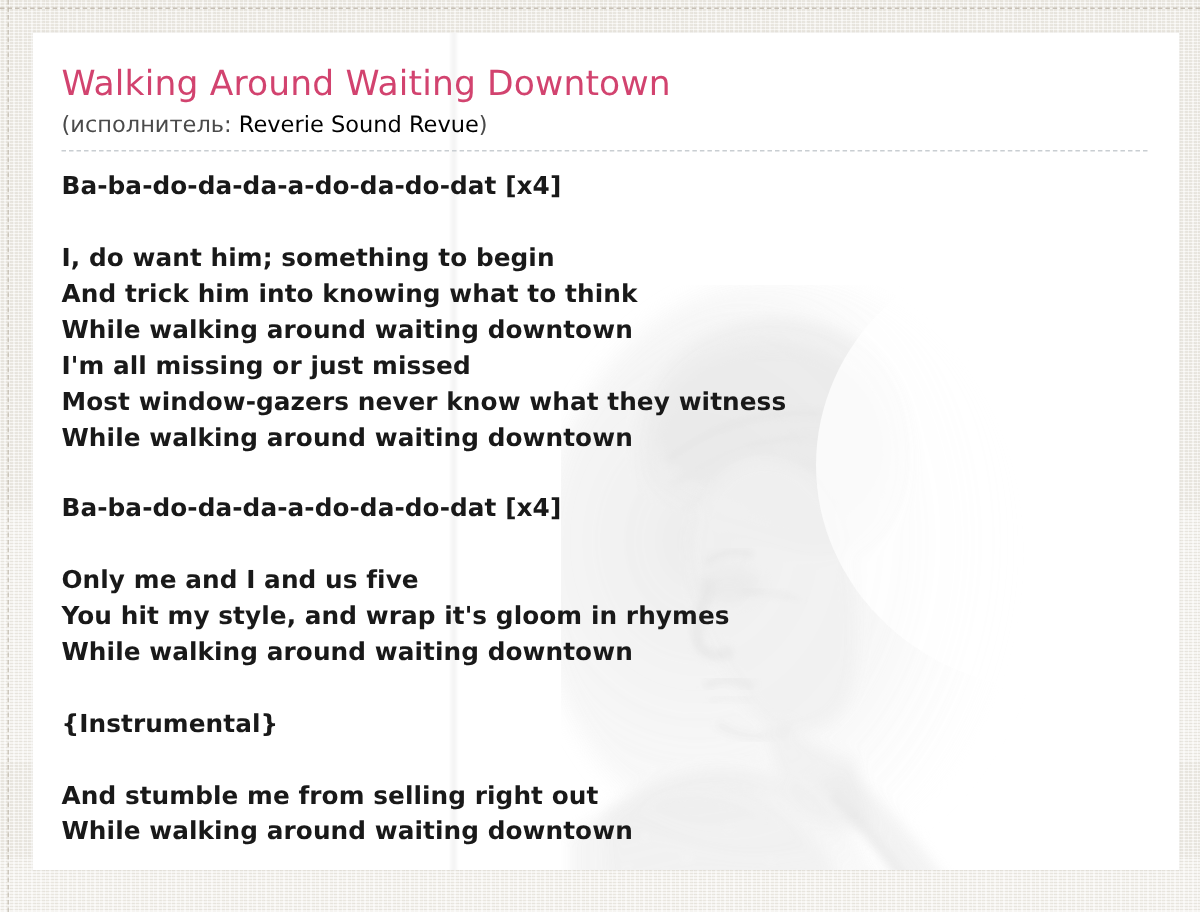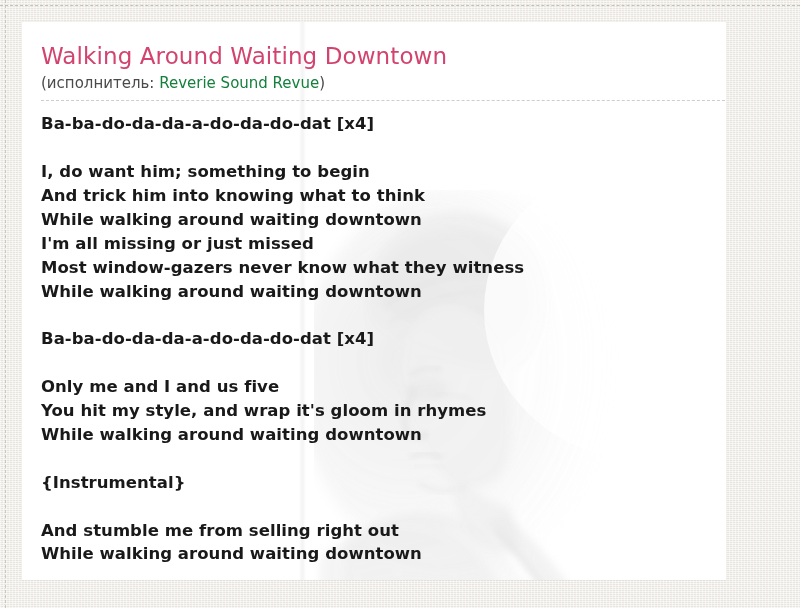--- a/index.html
+++ b/index.html
@@ -38,21 +38,21 @@
     left: 5px; top: 0; bottom: 0;
     width: 0;
     border-left: 1px dashed rgba(190,182,170,0.7);
   }
 
   
   #lyrics-card {
     position: absolute;
     left: 22px;
     top: 22px;
-    width: 704px;
+    width: 764px;
     height: 558px;
     background: #ffffff;
     overflow: hidden;
     box-shadow: 0 0 0 1px rgba(0,0,0,0.02);
   }
 
   
   #watermark {
     position: absolute;
     right: -18px;
@@ -216,20 +216,20 @@
       <ellipse cx="330" cy="120" rx="160" ry="150" fill="#ffffff" opacity="0.75"></ellipse>
     </svg>
   </div>
 
   <div id="vertical-band"></div>
 
   <div id="card-content">
 
     <h1 id="song-title" style="color: rgb(210, 67, 111);">Walking Around Waiting Downtown</h1>
 
-    <div id="artist-line"><span>(исполнитель: </span><a id="artist-link" href="#" style="color: #15803d;">Reverie Sound Revue</a><span>)</span></div>
+    <div id="artist-line"><span>(исполнитель: </span><a id="artist-link" href="#" style="color: #000000;">Reverie Sound Revue</a><span>)</span></div>
 
     <hr id="title-separator">
 
     <div id="lyrics-body" style="color: rgb(25, 25, 25);"><div class="lyric-line">Ba-ba-do-da-da-a-do-da-do-dat [x4]</div><div class="lyric-blank">&nbsp;</div><div class="lyric-line">I, do want him; something to begin</div><div class="lyric-line">And trick him into knowing what to think</div><div class="lyric-line">While walking around waiting downtown</div><div class="lyric-line">I'm all missing or just missed</div><div class="lyric-line">Most window-gazers never know what they witness</div><div class="lyric-line">While walking around waiting downtown</div><div class="lyric-blank">&nbsp;</div><div class="lyric-line">Ba-ba-do-da-da-a-do-da-do-dat [x4]</div><div class="lyric-blank">&nbsp;</div><div class="lyric-line">Only me and I and us five</div><div class="lyric-line">You hit my style, and wrap it's gloom in rhymes</div><div class="lyric-line">While walking around waiting downtown</div><div class="lyric-blank">&nbsp;</div><div class="lyric-line">{Instrumental}</div><div class="lyric-blank">&nbsp;</div><div class="lyric-line">And stumble me from selling right out</div><div class="lyric-line">While walking around waiting downtown</div></div>
 
   </div>
 </div>
 
 </body></html>

